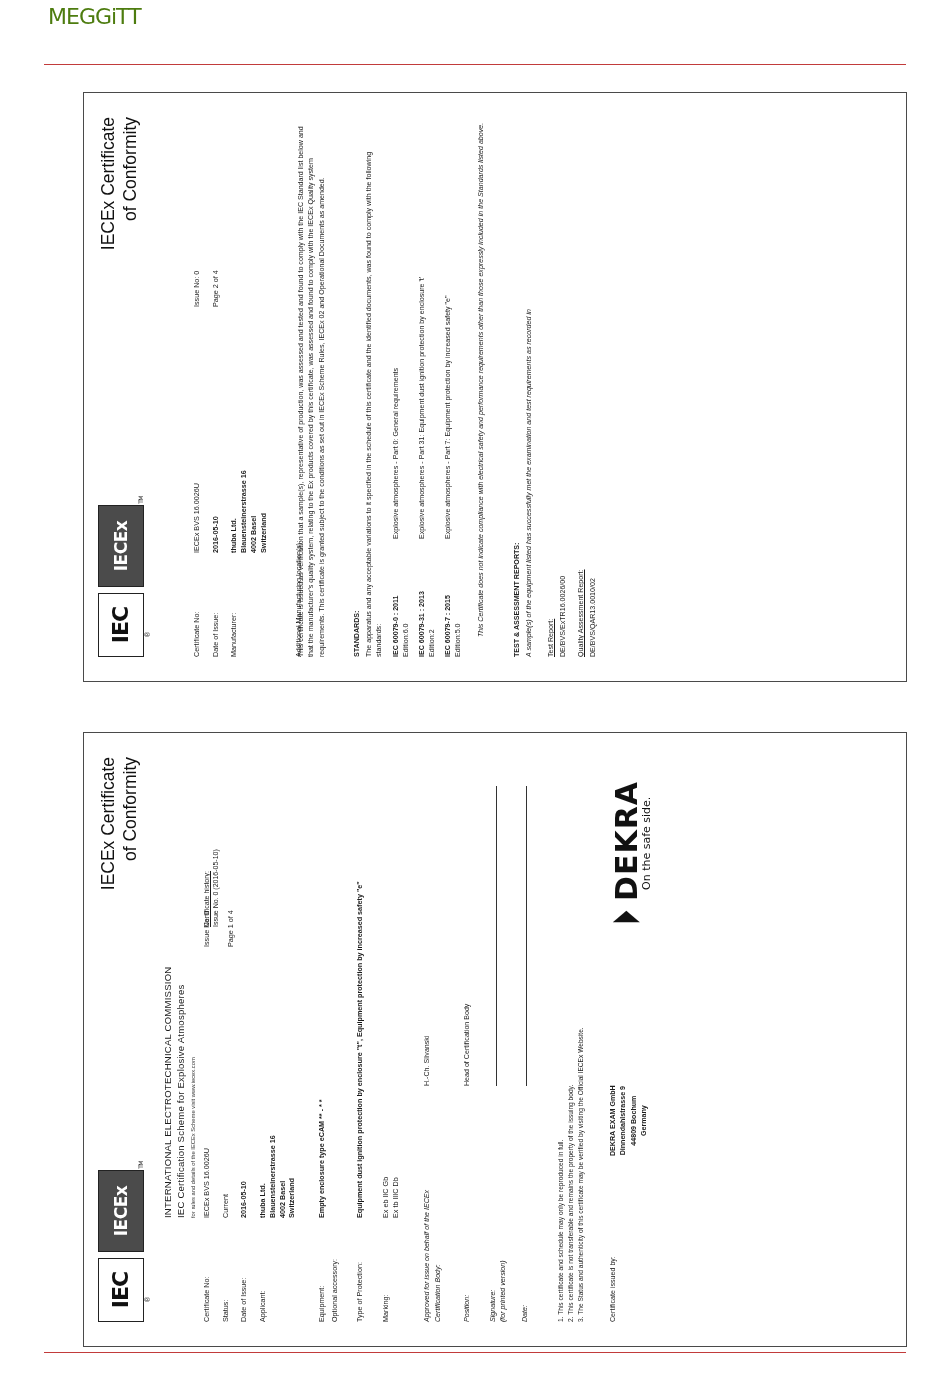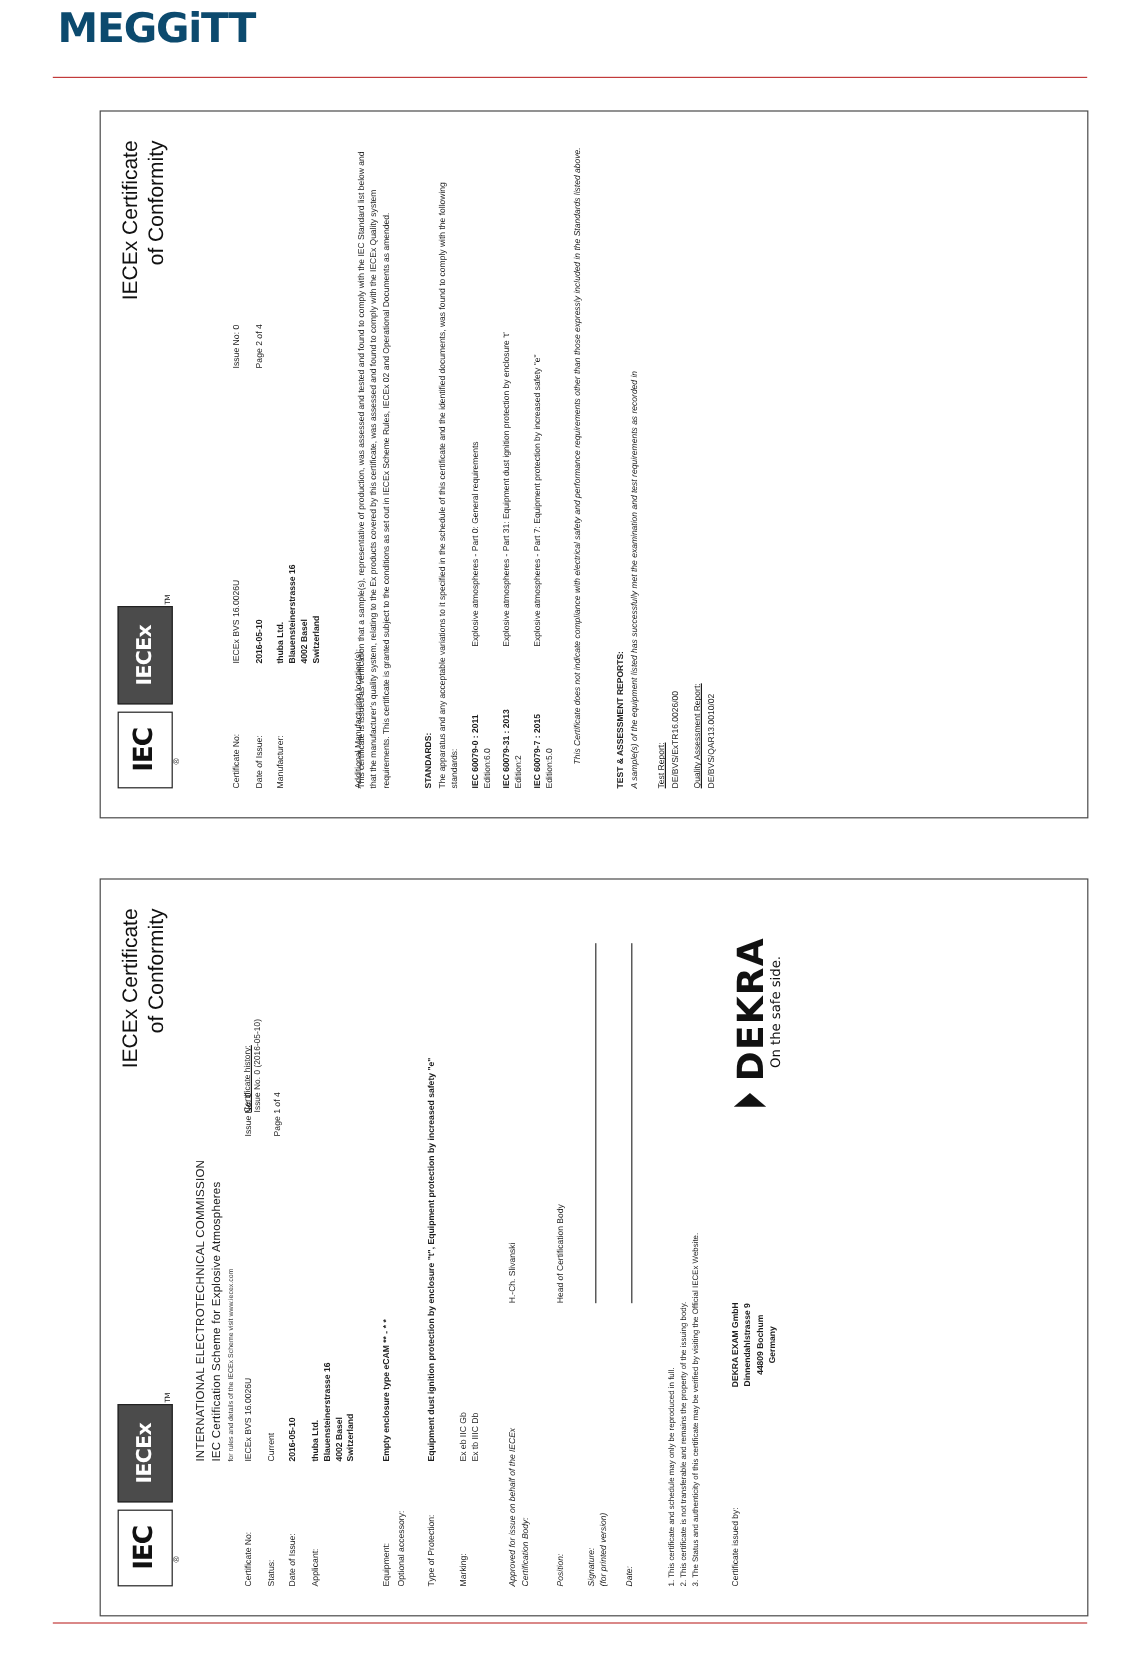--- a/index.html
+++ b/index.html
@@ -20,24 +20,24 @@
   .page-header {
     position: absolute;
     top: 0; left: 0;
     width: 950px;
     height: 66px;
   }
   .brand-logo {
     position: absolute;
     left: 48px;
     top: 4px;
-    font-size: 34px;
-    font-weight: bold;
+    font-size: 22px;
+    font-weight: normal;
     letter-spacing: -1px;
-    color: #0c4a6e;
+    color: #4d7c0f;
     font-family: "DejaVu Sans", sans-serif;
   }
   .header-rule {
     position: absolute;
     left: 44px;
     top: 64px;
     width: 862px;
     height: 1px;
     background: #c23b3b;
   }

